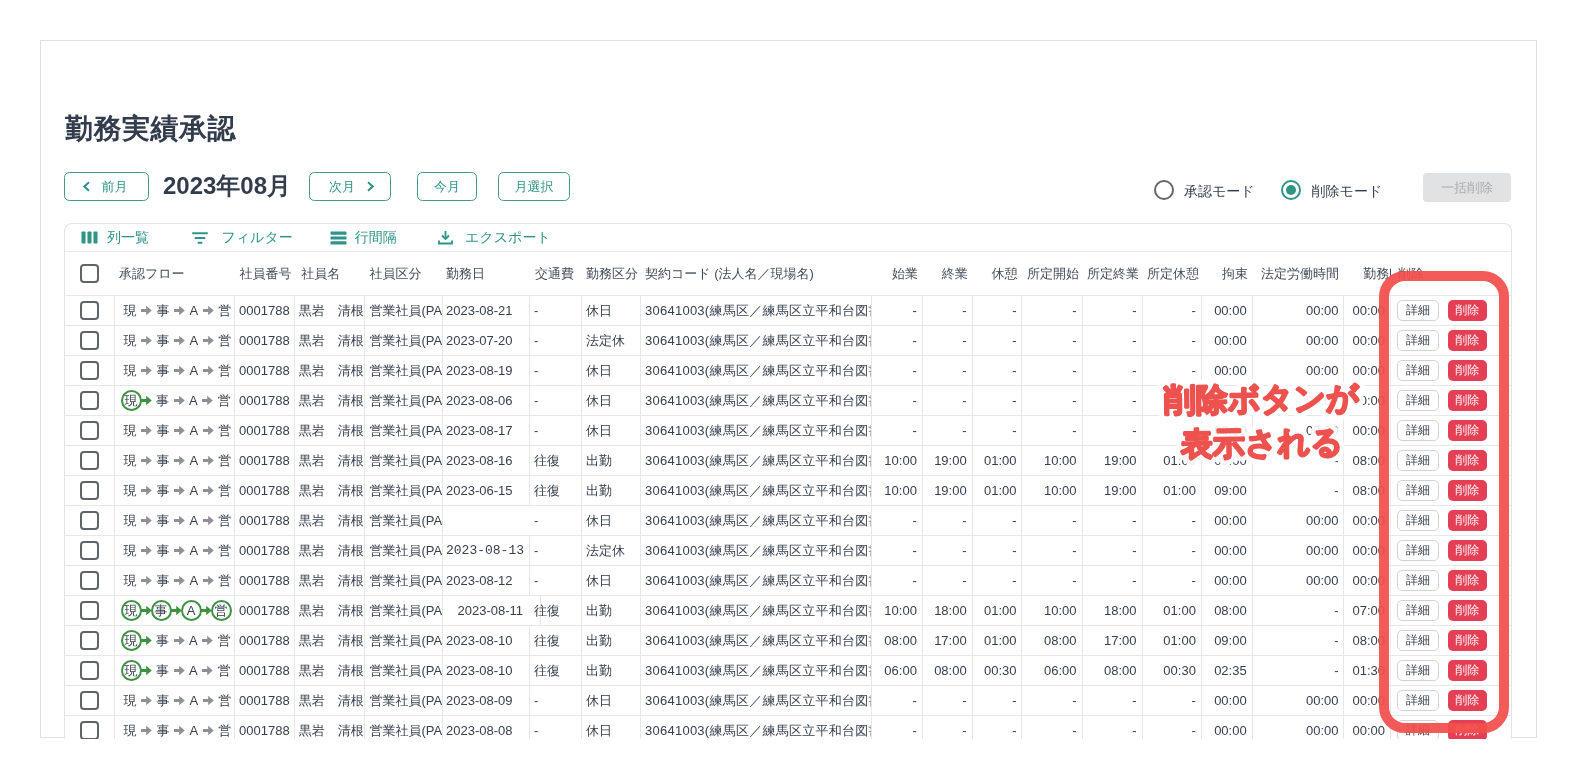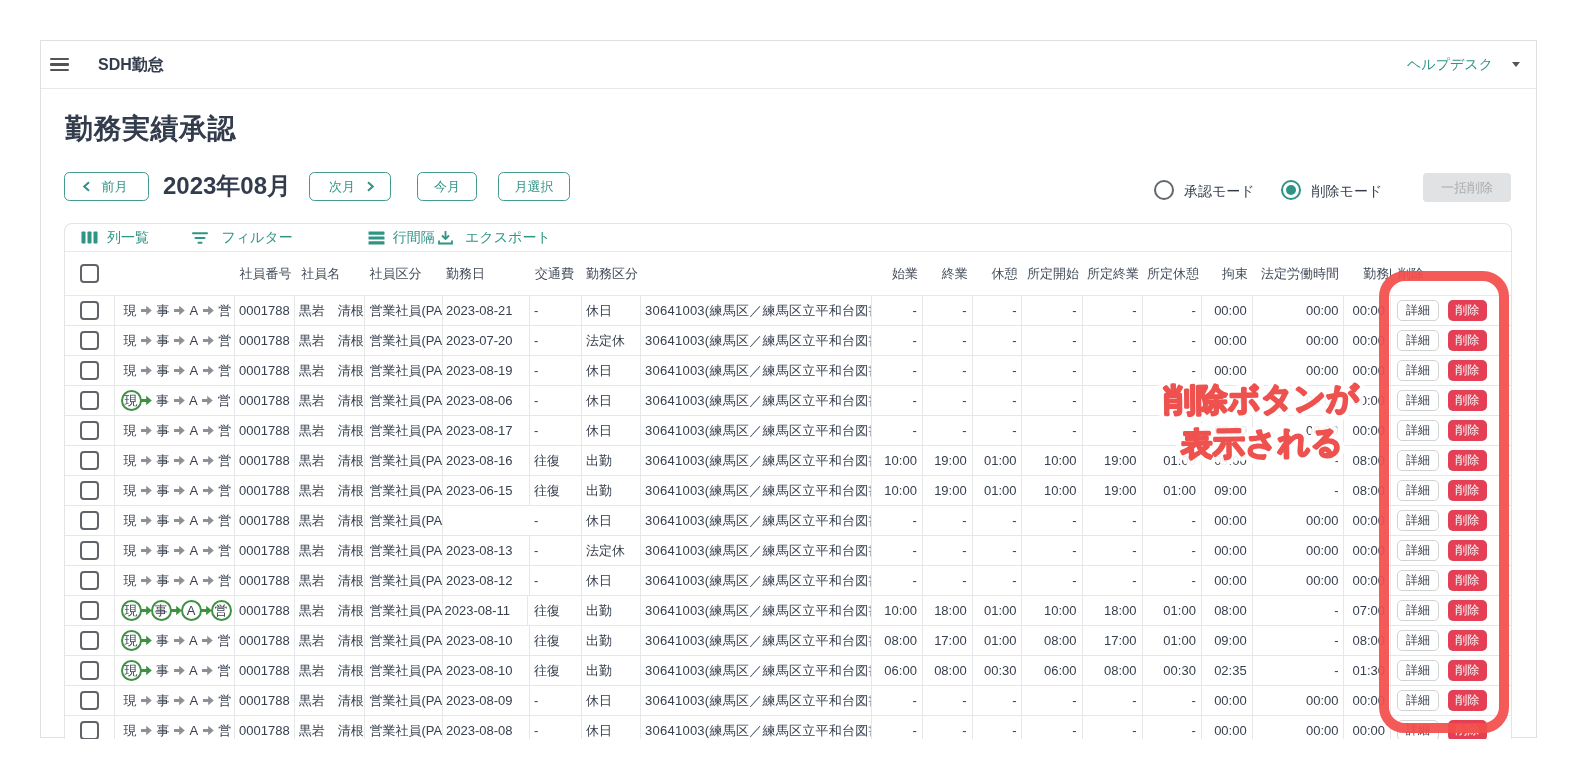--- a/index.html
+++ b/index.html
@@ -42,30 +42,20 @@
 .flow .fc:first-child{margin-left:-3px}
 .btns{display:flex;align-items:center;padding-left:6px}
 .b-det{width:42px;height:21px;border:1px solid #d2d3d5;border-radius:5px;font-size:12px;color:#37404e;text-align:center;line-height:19px;background:#fff}
 .b-del{width:39.5px;height:21px;margin-left:8.5px;background:#e43f55;border-radius:5px;font-size:12px;color:#fff;text-align:center;line-height:21px}
 #redbox{position:absolute;left:1378.5px;top:271px;width:130px;height:462px;border:10.5px solid rgba(243,77,74,0.93);border-radius:26px;z-index:40}
 #redtext{position:absolute;left:980px;top:340px;z-index:41}
 </style></head>
 <body>
 <div id="page">
 <div id="card">
-  <div id="topbar">
-    <div id="burger">
-          <div></div>
-          <div></div>
-          <div></div>
-        </div>
-    <span id="brand">SDH勤怠</span>
-    <span id="help">ヘルプデスク</span>
-        <span id="caret"></span>
-  </div>
   <h1>勤務実績承認</h1>
   <div id="controls">
     <div class="obtn" style="left:23px;width:85px;"><svg class="chv" width="9" height="11" viewBox="0 0 9 11" style="margin-right:11px;margin-left:-4px">
             <path d="M7 1.2 L2.2 5.5 L7 9.8" fill="none" stroke="#2e9486" stroke-width="2"></path>
           </svg>前月</div>
     <div id="monthlbl">2023年08月</div>
     <div class="obtn" style="left:268px;width:82px;">次月<svg class="chv" width="9" height="11" viewBox="0 0 9 11" style="margin-left:11px;margin-right:-4px">
             <path d="M2 1.2 L6.8 5.5 L2 9.8" fill="none" stroke="#2e9486" stroke-width="2"></path>
           </svg></div>
     <div class="obtn" style="left:376px;width:60px;">今月</div>
@@ -89,45 +79,47 @@
                 <rect x="12.5" y="1.5" width="4" height="12" rx="0.8"></rect>
               </g>
             </svg>列一覧</div>
       <div class="titem" style="left:127.9px;"><svg width="16" height="14" viewBox="0 0 16 14" style="margin-right:13px">
               <g stroke="#2e9486" stroke-width="2" stroke-linecap="round">
                 <line x1="1" y1="2.2" x2="15" y2="2.2"></line>
                 <line x1="3.5" y1="7" x2="12.5" y2="7"></line>
                 <line x1="6.5" y1="11.8" x2="9.5" y2="11.8"></line>
               </g>
             </svg>フィルター</div>
-      <div class="titem" style="left:265.2px;margin-left:38px;"><svg width="17" height="14" viewBox="0 0 17 14" style="margin-right:8px">
+      <div class="titem" style="left:265.2px;"><svg width="17" height="14" viewBox="0 0 17 14" style="margin-right:8px">
               <g fill="#2e9486">
                 <rect x="0.5" y="0.5" width="16" height="3.2" rx="0.6"></rect>
                 <rect x="0.5" y="5.4" width="16" height="3.2" rx="0.6"></rect>
                 <rect x="0.5" y="10.3" width="16" height="3.2" rx="0.6"></rect>
               </g>
             </svg>行間隔</div>
       <div class="titem" style="left:373.6px;"><svg width="15" height="15" viewBox="0 0 15 15" style="margin-right:12px">
               <g stroke="#2e9486" stroke-width="1.8" fill="none">
                 <path d="M7.5 1 L7.5 8.5"></path>
                 <path d="M4 5.5 L7.5 9 L11 5.5"></path>
                 <path d="M1 10.5 L1 13.5 L14 13.5 L14 10.5"></path>
               </g>
             </svg>エクスポート</div>
     </div>
     <div id="thead">
 <div class="hcell cbx" style="left:0;width:50px;">
             <span class="ck"></span>
           </div>
+<div class="hcell" style="left:50.0px;width:120.5px;padding-left:4.5px;padding-right:5.0px;">承認フロー</div>
 <div class="hcell" style="left:170.5px;width:59.8px;padding-left:4.5px;padding-right:4.0px;text-align:right;">社員番号</div>
 <div class="hcell" style="left:230.3px;width:70.7px;padding-left:6.5px;padding-right:5.0px;">社員名</div>
 <div class="hcell" style="left:301.0px;width:77.5px;padding-left:4.0px;padding-right:5.0px;">社員区分</div>
 <div class="hcell" style="left:378.5px;width:86.5px;padding-left:3.0px;padding-right:5.0px;">勤務日</div>
 <div class="hcell" style="left:465.0px;width:52.5px;padding-left:5.5px;padding-right:5.0px;">交通費</div>
 <div class="hcell" style="left:517.5px;width:59.0px;padding-left:4.0px;padding-right:5.0px;">勤務区分</div>
+<div class="hcell" style="left:576.5px;width:231.0px;padding-left:4.0px;padding-right:5.0px;">契約コード (法人名／現場名)</div>
 <div class="hcell" style="left:807.5px;width:50.9px;padding-left:4.5px;padding-right:5.0px;text-align:right;">始業</div>
 <div class="hcell" style="left:858.4px;width:49.8px;padding-left:4.5px;padding-right:5.0px;text-align:right;">終業</div>
 <div class="hcell" style="left:908.2px;width:49.8px;padding-left:4.5px;padding-right:5.0px;text-align:right;">休憩</div>
 <div class="hcell" style="left:958.0px;width:60.0px;padding-left:4.5px;padding-right:4.0px;text-align:right;">所定開始</div>
 <div class="hcell" style="left:1018.0px;width:60.0px;padding-left:4.5px;padding-right:4.0px;text-align:center;">所定終業</div>
 <div class="hcell" style="left:1078.0px;width:59.4px;padding-left:4.5px;padding-right:4.0px;text-align:right;">所定休憩</div>
 <div class="hcell" style="left:1137.4px;width:50.8px;padding-left:4.5px;padding-right:5.0px;text-align:right;">拘束</div>
 <div class="hcell" style="left:1188.2px;width:91.8px;padding-left:4.5px;padding-right:5.5px;text-align:right;">法定労働時間</div>
 <div class="hcell" style="left:1280.0px;width:46.5px;padding-left:18.7px;padding-right:0.0px;"><span class="clip">勤務時間</span></div>
 <div class="hcell" style="left:1326.5px;width:120.5px;padding-left:7.0px;padding-right:5.0px;">削除</div>
@@ -486,21 +478,21 @@
                 <span class="fp">A</span>
                 <svg width="11" height="11" viewBox="0 0 11 11" style="flex:none">
                   <path d="M0 3.9 L5.2 3.9 L5.2 0.8 L10.8 5.5 L5.2 10.2 L5.2 7.1 L0 7.1 Z" fill="#8e9094"></path>
                 </svg>
                 <span class="fp">営</span>
               </div>
             </div>
             <div class="cell " style="left:170.5px;width:59.8px;text-align:right;padding-left:4.0px;padding-right:4.5px;">0001788</div>
             <div class="cell " style="left:230.3px;width:70.7px;padding-left:4.0px;padding-right:5.0px;">黒岩　清根</div>
             <div class="cell " style="left:301.0px;width:77.5px;padding-left:4.0px;padding-right:5.0px;"><span class="clip">営業社員(PA</span></div>
-            <div class="cell " style="left:378.5px;width:86.5px;padding-left:3.0px;padding-right:5.0px;">2023-08-13</div>
+            <div class="cell " style="left:378.5px;width:86.5px;padding-left:3.0px;padding-right:5.0px;font-family:Liberation Mono, monospace;">2023-08-13</div>
             <div class="cell " style="left:465.0px;width:52.5px;padding-left:4.5px;padding-right:5.0px;">-</div>
             <div class="cell " style="left:517.5px;width:59.0px;padding-left:4.0px;padding-right:5.0px;">法定休</div>
             <div class="cell " style="left:576.5px;width:231.0px;padding-left:4.0px;padding-right:5.0px;"><span class="clip" style="letter-spacing:0.25px">30641003(練馬区／練馬区立平和台図書館)</span></div>
             <div class="cell " style="left:807.5px;width:50.9px;text-align:right;padding-left:4.0px;padding-right:5.0px;">-</div>
             <div class="cell " style="left:858.4px;width:49.8px;text-align:right;padding-left:4.0px;padding-right:5.0px;">-</div>
             <div class="cell " style="left:908.2px;width:49.8px;text-align:right;padding-left:4.0px;padding-right:5.0px;">-</div>
             <div class="cell " style="left:958.0px;width:60.0px;text-align:right;padding-left:4.0px;padding-right:5.0px;">-</div>
             <div class="cell " style="left:1018.0px;width:60.0px;text-align:right;padding-left:4.0px;padding-right:5.0px;">-</div>
             <div class="cell " style="left:1078.0px;width:59.4px;text-align:right;padding-left:4.0px;padding-right:5.0px;">-</div>
             <div class="cell " style="left:1137.4px;width:50.8px;text-align:right;padding-left:4.0px;padding-right:5.0px;">00:00</div>
@@ -570,21 +562,21 @@
                 <span class="fc">A</span>
                 <svg width="11" height="11" viewBox="0 0 11 11" style="flex:none">
                   <path d="M0 3.9 L5.2 3.9 L5.2 0.8 L10.8 5.5 L5.2 10.2 L5.2 7.1 L0 7.1 Z" fill="#3e9142"></path>
                 </svg>
                 <span class="fc">営</span>
               </div>
             </div>
             <div class="cell " style="left:170.5px;width:59.8px;text-align:right;padding-left:4.0px;padding-right:4.5px;">0001788</div>
             <div class="cell " style="left:230.3px;width:70.7px;padding-left:4.0px;padding-right:5.0px;">黒岩　清根</div>
             <div class="cell " style="left:301.0px;width:77.5px;padding-left:4.0px;padding-right:5.0px;"><span class="clip">営業社員(PA</span></div>
-            <div class="cell " style="left:377px;width:86.5px;padding-left:3.0px;padding-right:3px;">2023-08-11</div>
+            <div class="cell " style="left:390px;width:86.5px;padding-left:3.0px;padding-right:3px;">2023-08-11</div>
             <div class="cell " style="left:465.0px;width:52.5px;padding-left:4.5px;padding-right:5.0px;">往復</div>
             <div class="cell " style="left:517.5px;width:59.0px;padding-left:4.0px;padding-right:5.0px;">出勤</div>
             <div class="cell " style="left:576.5px;width:231.0px;padding-left:4.0px;padding-right:5.0px;"><span class="clip" style="letter-spacing:0.25px">30641003(練馬区／練馬区立平和台図書館)</span></div>
             <div class="cell " style="left:807.5px;width:50.9px;text-align:right;padding-left:4.0px;padding-right:5.0px;">10:00</div>
             <div class="cell " style="left:858.4px;width:49.8px;text-align:right;padding-left:4.0px;padding-right:5.0px;">18:00</div>
             <div class="cell " style="left:908.2px;width:49.8px;text-align:right;padding-left:4.0px;padding-right:5.0px;">01:00</div>
             <div class="cell " style="left:958.0px;width:60.0px;text-align:right;padding-left:4.0px;padding-right:5.0px;">10:00</div>
             <div class="cell " style="left:1018.0px;width:60.0px;text-align:right;padding-left:4.0px;padding-right:5.0px;">18:00</div>
             <div class="cell " style="left:1078.0px;width:59.4px;text-align:right;padding-left:4.0px;padding-right:5.0px;">01:00</div>
             <div class="cell " style="left:1137.4px;width:50.8px;text-align:right;padding-left:4.0px;padding-right:5.0px;">08:00</div>

